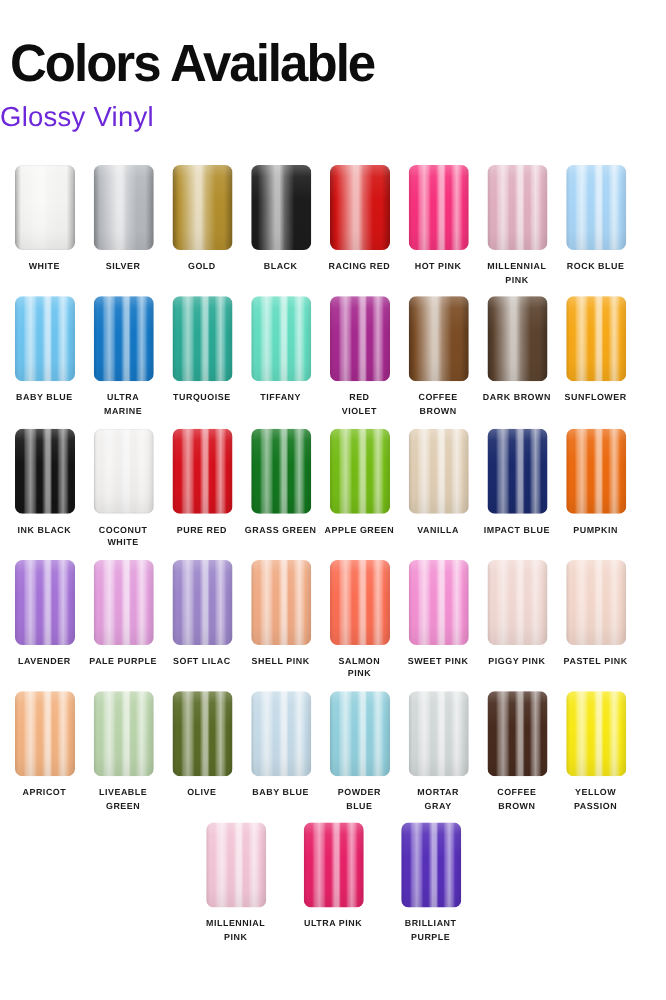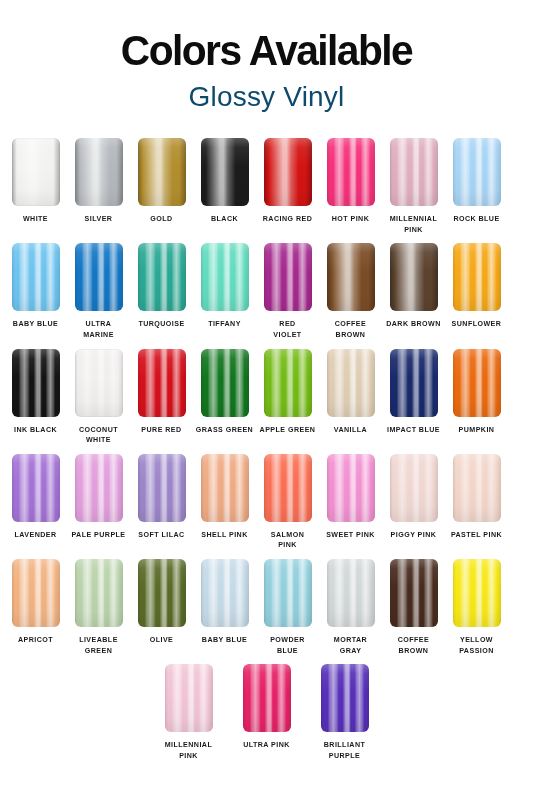--- a/index.html
+++ b/index.html
@@ -4,34 +4,34 @@
 <style>
   * { box-sizing: border-box; margin: 0; padding: 0; }
   html, body {
     width: 533px; height: 800px;
     background: #ffffff;
     font-family: "Liberation Sans", sans-serif;
     overflow: hidden;
   }
   .page { width: 533px; height: 800px; position: relative; background: #fff; }
 
-  .header { text-align: center; padding-top: 30px; }
+  .header { padding-top: 30px; }
   .title {
     font-size: 42px;
     font-weight: bold;
     letter-spacing: -1.6px;
     color: #0d0d0d;
     line-height: 1;
     font-stretch: condensed;
     transform: scaleX(0.97);
   }
   .subtitle {
-    font-size: 28px;
+    font-size: 22px;
     font-weight: 400;
-    color: #0c4a6e;
+    color: #6d28d9;
     letter-spacing: 0.2px;
     margin-top: 9px;
   }
 
   .grid { margin-top: 25px; padding: 0 4px; }
   .row {
     display: flex;
     justify-content: flex-start;
     margin-bottom: 8px;
   }

